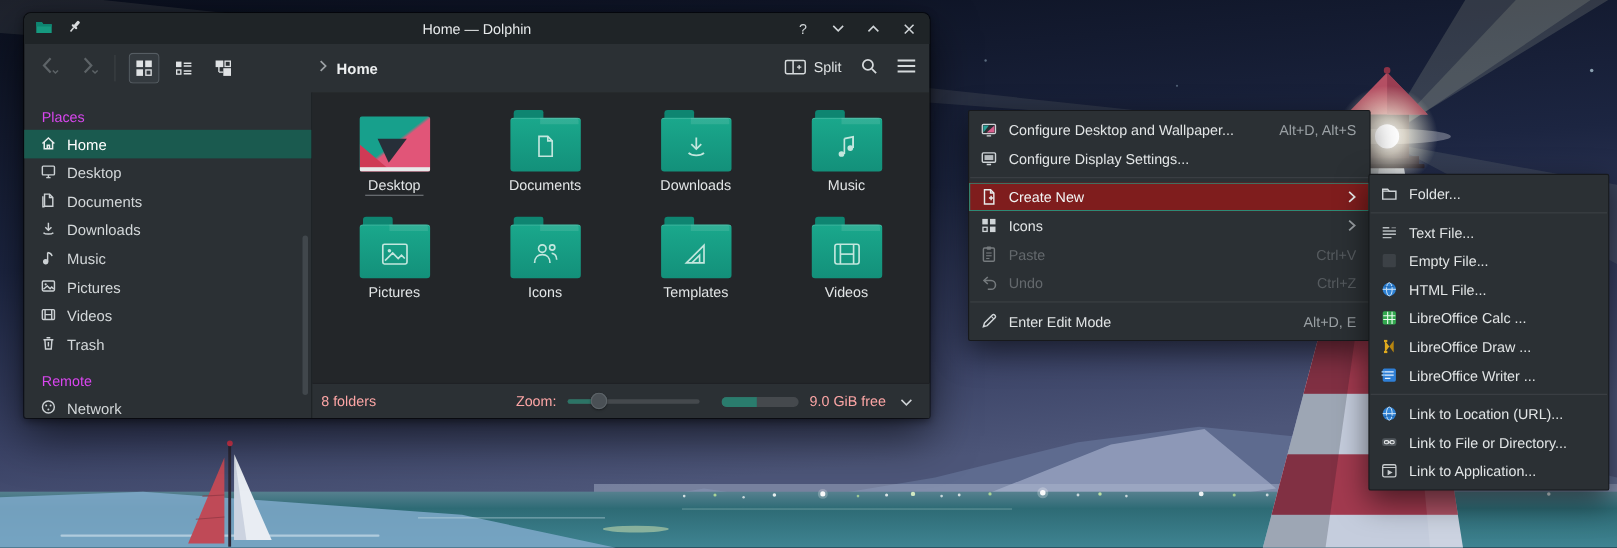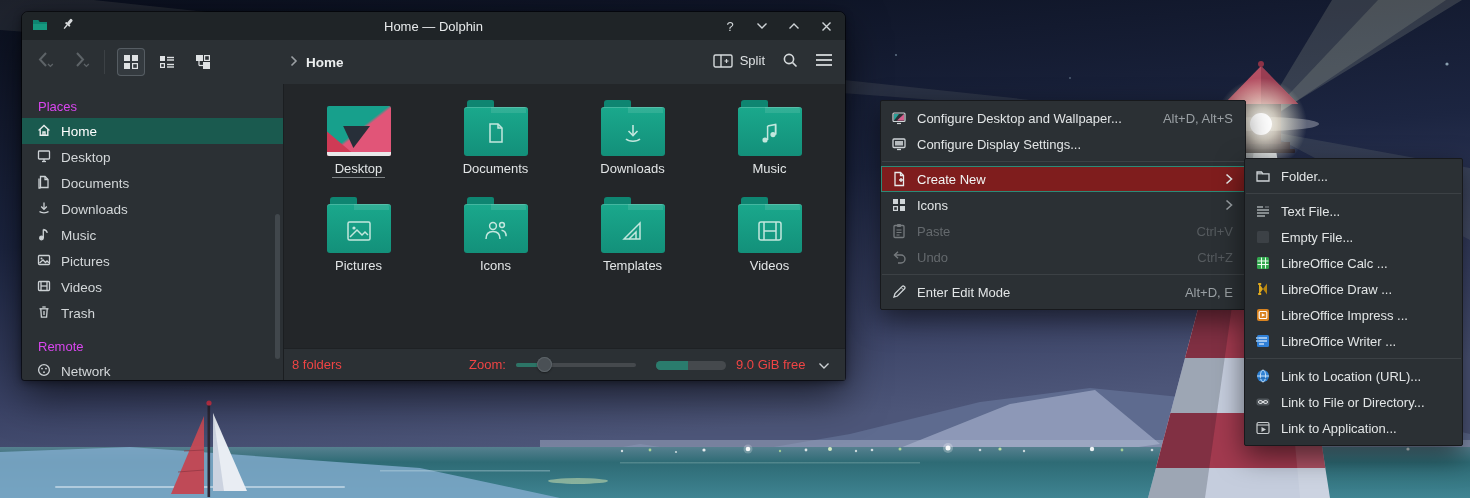--- a/index.html
+++ b/index.html
@@ -59,21 +59,21 @@
 
   .icon-desktop{position:relative;width:64px;height:50px;border-radius:2px;overflow:hidden;
     background:linear-gradient(to bottom right,#17a08c 0%,#17a08c 48%,#e15578 52%,#e15578 100%);}
   .icon-desktop .tri-red{position:absolute;inset:0;background:#cf3a55;
     -webkit-clip-path:polygon(0 100%,0 50%,46% 100%);clip-path:polygon(0 100%,0 50%,46% 100%);}
   .icon-desktop .tri-dark{position:absolute;inset:0;background:#272f39;
     -webkit-clip-path:polygon(26% 40%,68% 40%,42% 84%);clip-path:polygon(26% 40%,68% 40%,42% 84%);}
   .icon-desktop .dbar{position:absolute;left:0;right:0;bottom:0;height:4px;background:#e8e9ea;}
 
   .statusbar{flex:0 0 auto;height:32px;background:#2b3034;border-top:1px solid #1e2124;
-    position:relative;font-size:13px;color:#ef4444;text-align:center;}
+    position:relative;font-size:13px;color:#fca5a5;text-align:center;}
   .st-summary{position:absolute;left:8px;top:8px;}
   .st-zoomlabel{position:absolute;left:185px;top:8px;}
   .slider{position:absolute;left:232px;top:14px;width:120px;height:4px;border-radius:2px;background:#45494d;}
   .slider .sl-fill{position:absolute;left:0;top:0;bottom:0;width:28px;background:#2c7466;border-radius:2px;}
   .slider .sl-handle{position:absolute;left:21px;top:-6px;width:15px;height:15px;border-radius:50%;
     background:#4a5055;box-shadow:inset 0 0 0 1px #5c6368,0 1px 2px rgba(0,0,0,.4);}
   .capacity{position:absolute;left:372px;top:12px;width:70px;height:9px;border-radius:4.5px;background:#45494d;overflow:hidden;}
   .capacity .cap-fill{position:absolute;left:0;top:0;bottom:0;width:45%;background:#2a7c6d;}
   .st-free{position:absolute;left:452px;top:8px;}
   .st-chevron{position:absolute;left:534px;top:9px;}
@@ -648,49 +648,50 @@
       <span class="mi">
         <svg width="16" height="16">
             <rect x="2" y="2" width="12" height="12" rx="1.5" fill="#3c4146"></rect>
           </svg>
         </span>
       <span class="mlabel">Empty File...</span>
     </div>
     <div class="mrow">
       <span class="mi">
         <svg width="16" height="16">
+            <circle cx="8" cy="8" r="6" fill="#2f82d4"></circle>
+            <ellipse cx="8" cy="8" rx="2.6" ry="6" fill="none" stroke="#cfe4f7" stroke-width="0.9"></ellipse>
+            <line x1="2" y1="8" x2="14" y2="8" stroke="#cfe4f7" stroke-width="0.9"></line>
+            <path d="M3.2 4.8 c3 1.6 6.6 1.6 9.6 0" fill="none" stroke="#1a5fa8" stroke-width="0.9"></path>
+          </svg>
+        </span>
+      <span class="mlabel">HTML File...</span>
+    </div>
+    <div class="mrow">
+      <span class="mi">
+        <svg width="16" height="16">
             <rect x="2" y="2" width="12" height="12" rx="1.5" fill="#33a84f"></rect>
             <line x1="2.5" y1="6" x2="13.5" y2="6" stroke="#eafbee" stroke-width="1"></line>
             <line x1="2.5" y1="9.5" x2="13.5" y2="9.5" stroke="#eafbee" stroke-width="1"></line>
             <line x1="6.5" y1="2.5" x2="6.5" y2="13.5" stroke="#eafbee" stroke-width="1"></line>
             <line x1="10.5" y1="2.5" x2="10.5" y2="13.5" stroke="#eafbee" stroke-width="1"></line>
           </svg>
         </span>
       <span class="mlabel">LibreOffice Calc ...</span>
     </div>
     <div class="mrow">
       <span class="mi">
         <svg width="16" height="16">
             <polygon points="4,2.5 8,8 4,13.5" fill="#e0aa1e"></polygon>
             <polygon points="12,2.5 8,8 12,13.5" fill="#b9860f"></polygon>
             <rect x="3.2" y="2" width="3" height="2" fill="#e0aa1e"></rect>
             <rect x="3.2" y="12" width="3" height="2" fill="#e0aa1e"></rect>
           </svg>
         </span>
       <span class="mlabel">LibreOffice Draw ...</span>
-    </div>
-    <div class="mrow">
-      <span class="mi">
-        <svg width="16" height="16">
-            <rect x="2" y="2" width="12" height="12" rx="2" fill="#d8821f"></rect>
-            <rect x="4.2" y="4.5" width="7.6" height="7" rx="1" fill="none" stroke="#fff" stroke-width="1.1"></rect>
-            <polygon points="6.8,6.2 10.2,8 6.8,9.8" fill="#fff"></polygon>
-          </svg>
-        </span>
-      <span class="mlabel">LibreOffice Impress ...</span>
     </div>
     <div class="mrow">
       <span class="mi">
         <svg width="16" height="16">
             <rect x="2" y="2" width="12" height="12" rx="1.5" fill="#2f7fd6"></rect>
             <line x1="4" y1="5" x2="12" y2="5" stroke="#e7f1fc" stroke-width="1.2"></line>
             <line x1="4" y1="8" x2="12" y2="8" stroke="#e7f1fc" stroke-width="1.2"></line>
             <line x1="4" y1="11" x2="9" y2="11" stroke="#e7f1fc" stroke-width="1.2"></line>
             <rect x="1" y="4.2" width="3" height="1.6" fill="#8fc0ee"></rect>
             <rect x="1" y="7.2" width="3" height="1.6" fill="#8fc0ee"></rect>

